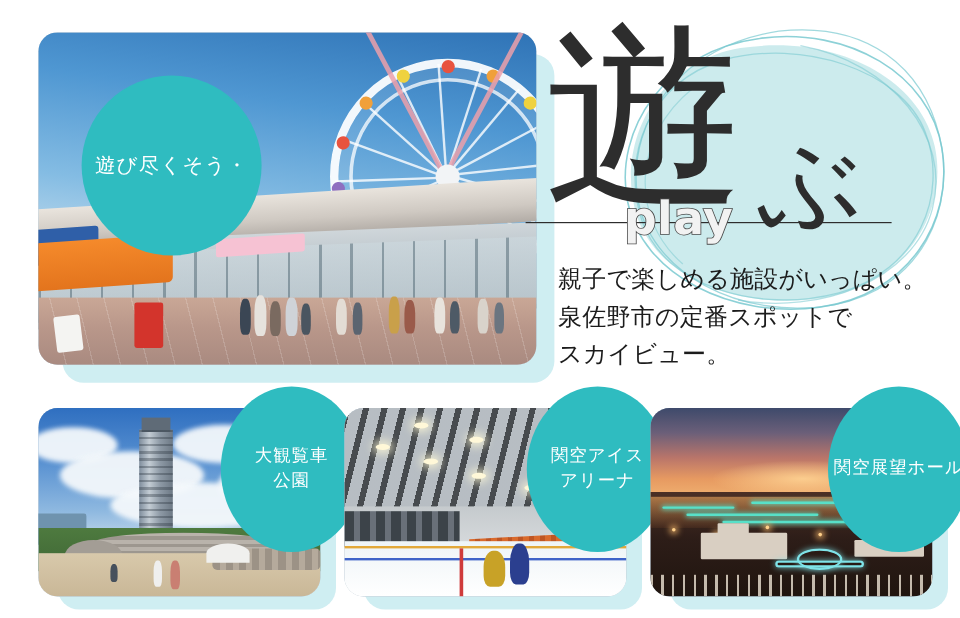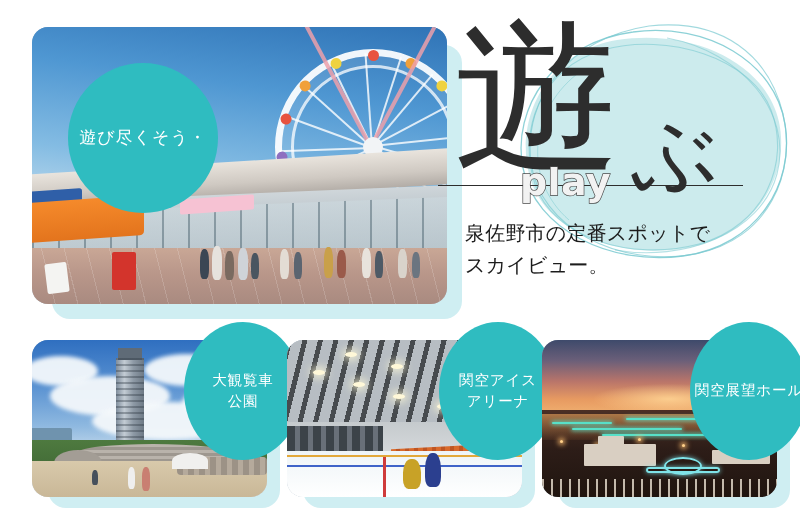--- a/index.html
+++ b/index.html
@@ -448,18 +448,19 @@
       <path d="M160 16 C 236 30, 286 92, 270 152 C 254 212, 176 240, 108 228" fill="none" stroke="#79c9d0" stroke-width="1.1" opacity="0.55"></path>
       <path d="M70 52 C 20 92, 18 160, 62 198" fill="none" stroke="#79c9d0" stroke-width="1" opacity="0.5"></path>
     </svg>
 
     <div class="kanji-main">遊</div>
     <div class="kanji-sub">ぶ</div>
     <div class="rule"></div>
     <div class="play">play</div>
 
     <div class="desc">
+      <p>親子で楽しめる施設がいっぱい。</p>
       <p>泉佐野市の定番スポットで</p>
       <p>スカイビュー。</p>
     </div>
   </div>
 
 </div>
 
 </body></html>

